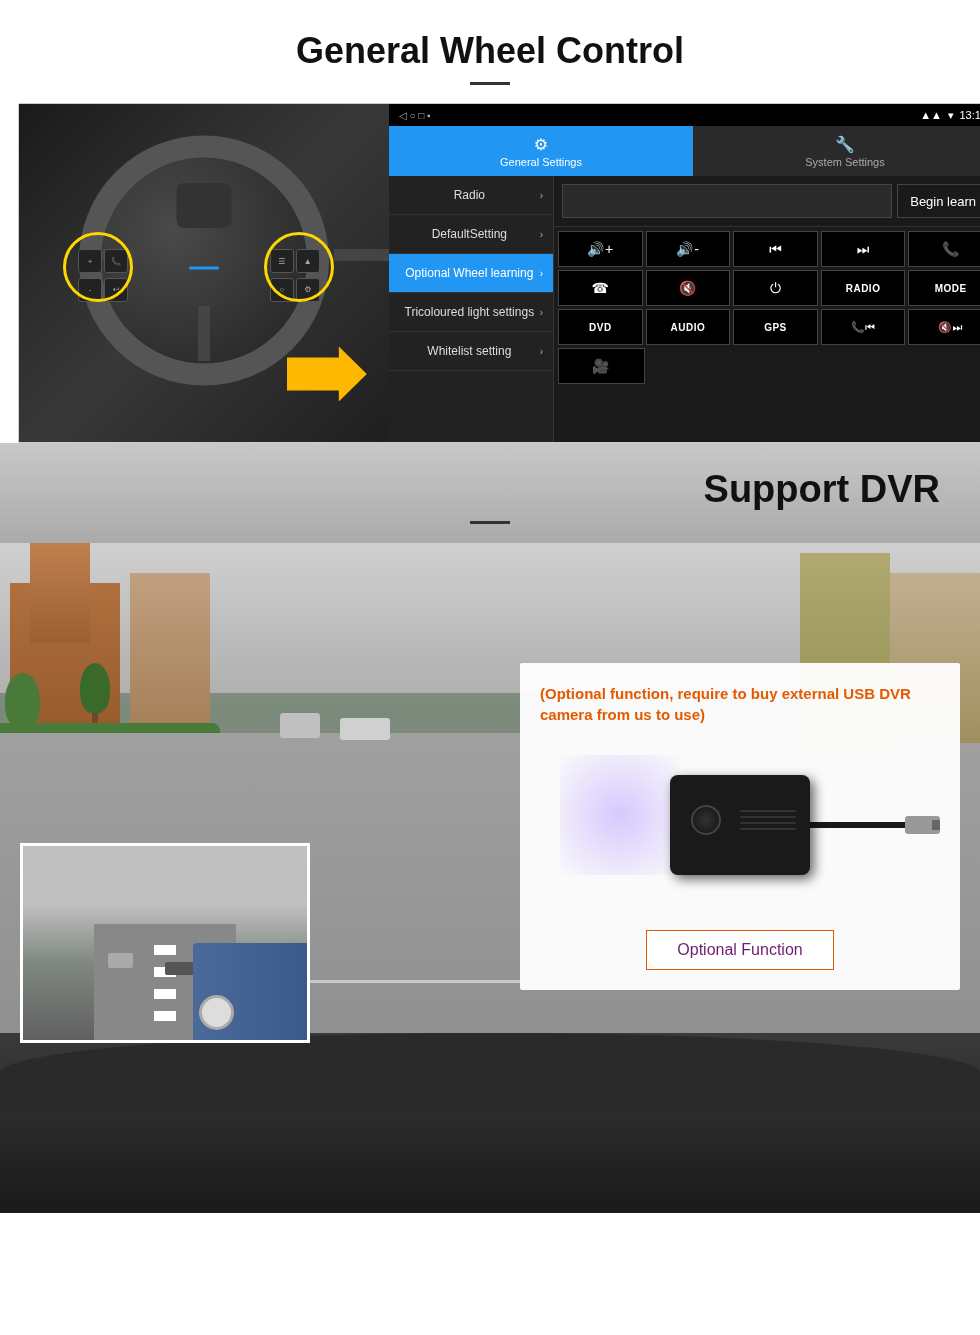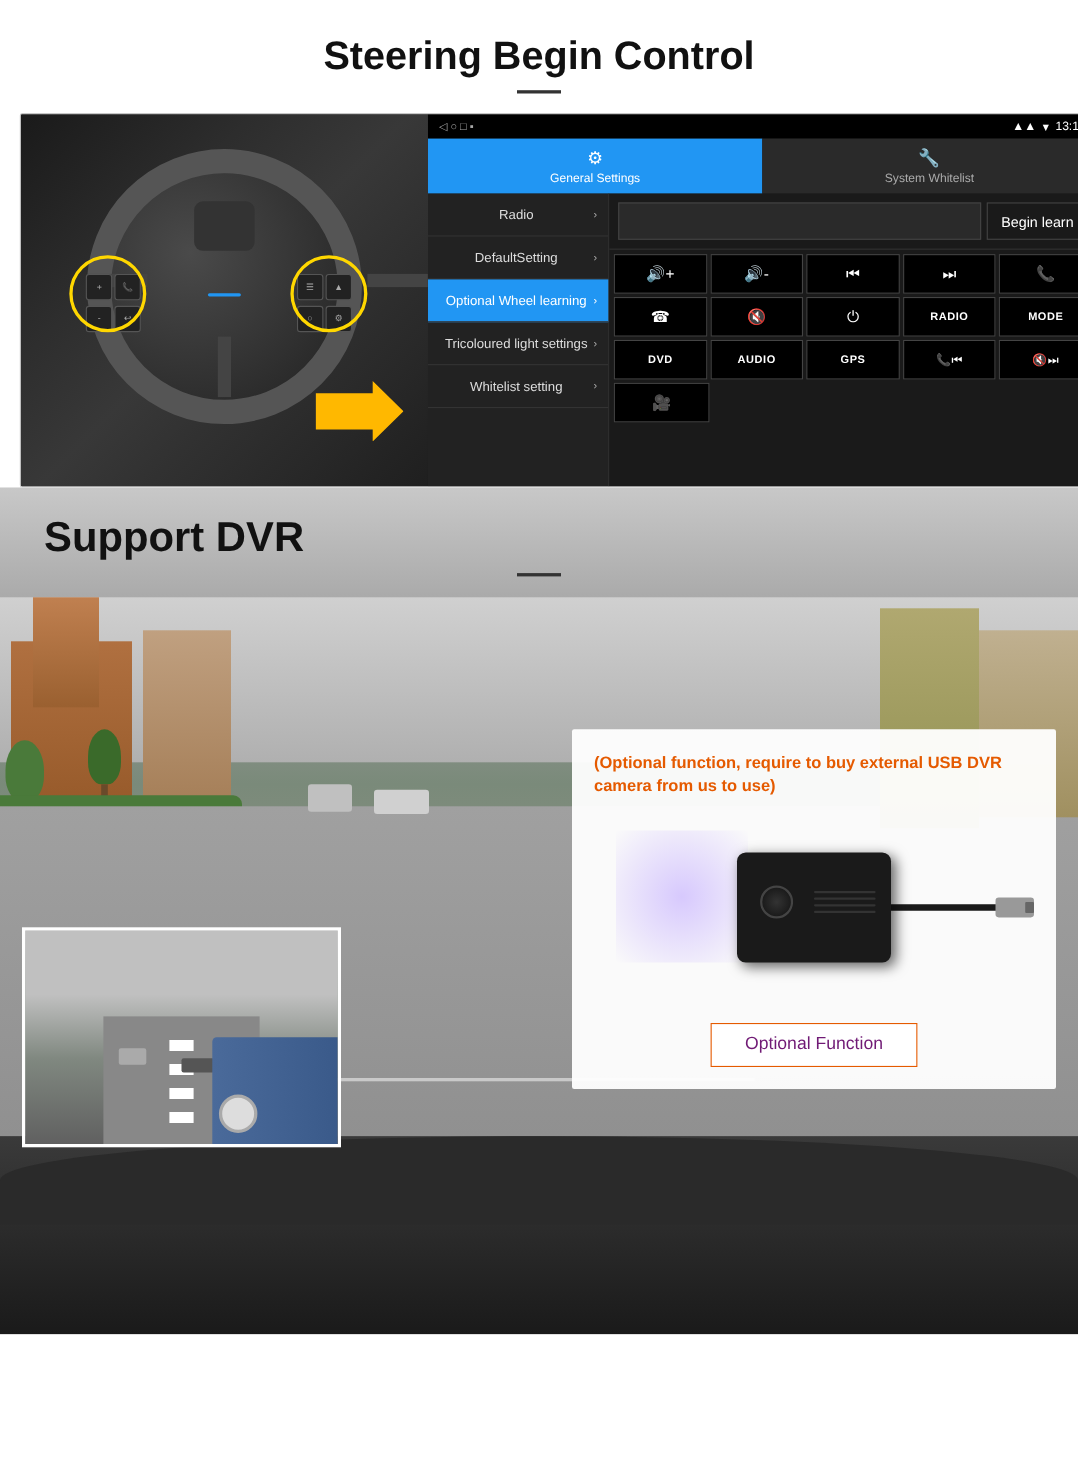--- a/index.html
+++ b/index.html
@@ -239,21 +239,21 @@
     .dvr-scene {
       position: absolute;
       top: 0; left: 0; right: 0; bottom: 0;
     }
 
     
     .dvr-content-overlay {
       position: absolute;
       top: 0; left: 0; right: 0;
       padding: 25px 40px 0;
-      text-align: left;
+      text-align: right;
     }
     .dvr-title {
       font-size: 38px;
       font-weight: 900;
       color: #111;
       margin-bottom: 10px;
     }
     .dvr-divider {
       width: 40px;
       height: 3px;
@@ -363,21 +363,21 @@
       top: 0; left: 0; right: 0;
       height: 80px;
       background: #2a2a2a;
       border-radius: 50% 50% 0 0 / 40px 40px 0 0;
     }
   </style>
 </head>
 <body>
 
 <div class="section-steering">
-  <h1 class="section-title">Steering Begin Control</h1>
+  <h1 class="section-title">General Wheel Control</h1>
   <div class="title-divider"></div>
 </div>
 
 <div class="steering-demo" style="margin: 0 18px; border-radius: 2px;">
 
   <div class="steering-left">
 
     <div style="position:absolute;top:0;left:0;right:0;bottom:0;background:linear-gradient(135deg,#1a1a1a 0%,#2d2d2d 30%,#383838 50%,#1f1f1f 100%);"></div>
 
     <div style="position:absolute;width:250px;height:250px;border-radius:50%;border:22px solid #555;top:50%;left:50%;transform:translate(-50%,-55%);background:radial-gradient(circle at 35% 35%,#4a4a4a,#222);"></div>
@@ -421,21 +421,21 @@
       <span>13:13</span>
     </div>
 
     <div class="tab-bar">
       <div class="tab-active">
         <span class="tab-icon">⚙</span>
         <span>General Settings</span>
       </div>
       <div class="tab-inactive">
         <span class="tab-icon">🔧</span>
-        <span>System Whitelist</span>
+        <span>System Settings</span>
       </div>
     </div>
 
     <div class="settings-list">
 
       <div class="settings-menu">
         <div class="menu-item">
           <span class="menu-item-text">Radio</span>
           <span class="chevron">›</span>
         </div>

